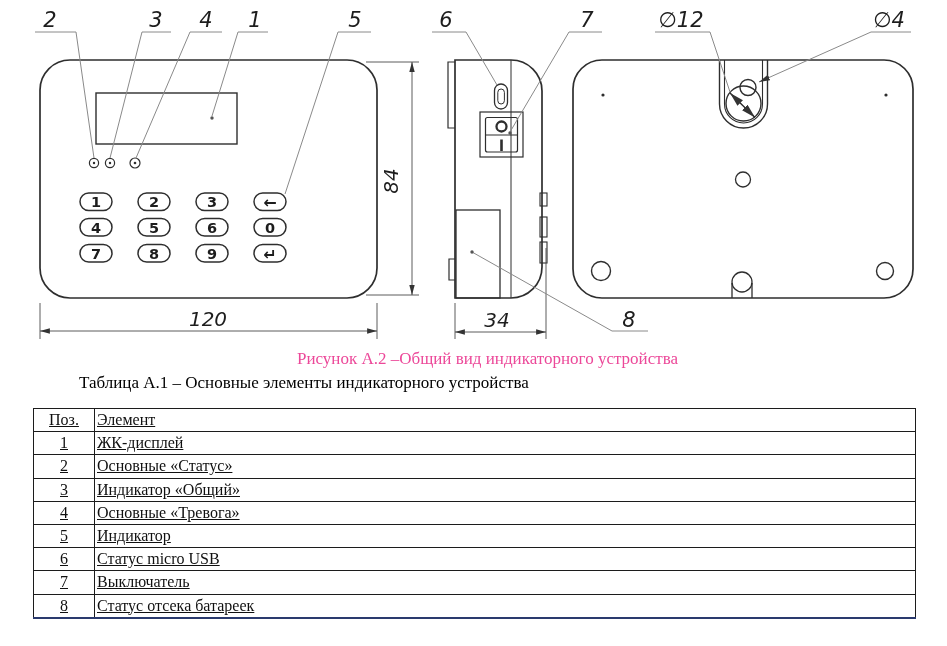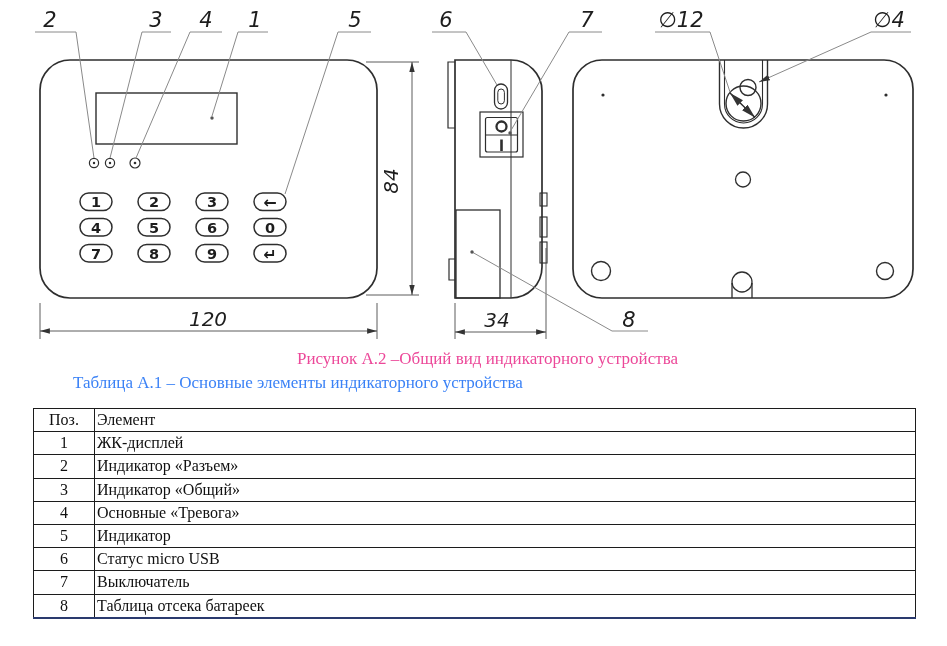--- a/index.html
+++ b/index.html
@@ -1,25 +1,25 @@
 <!DOCTYPE html>
 <html><head>
 <meta charset="utf-8">
 <style>
   html,body{margin:0;padding:0;background:#ffffff;}
   body{width:947px;height:646px;position:relative;overflow:hidden;
        font-family:"Liberation Serif","DejaVu Serif",serif;color:#111;}
   #drawing{position:absolute;left:0;top:0;}
   .fig-caption{position:absolute;left:14px;top:349px;width:947px;text-align:center;
        font-size:17px;color:#ec4899;}
-  .tbl-caption{position:absolute;left:73px;top:373px;font-size:17px;color:#3b82f6;}
+  .tbl-caption{position:absolute;left:79px;top:373px;font-size:17px;color:#000000;}
   table.elements{position:absolute;left:33px;top:408px;width:883px;border-collapse:collapse;
        table-layout:fixed;font-size:16px;color:#101010;}
   table.elements td{border:1.4px solid #1c1c1c;height:22.2px;padding:0 2px;
-       vertical-align:middle;overflow:hidden;white-space:nowrap;}
+       vertical-align:middle;overflow:hidden;white-space:nowrap;text-decoration:underline;}
   table.elements tr td:first-child{width:56px;text-align:center;}
   table.elements tr td:last-child{padding-left:2px;text-align:left;}
   table.elements{border:1.8px solid #1c1c1c;}
   table.elements tr.last td{border-bottom:2.6px solid #2a3a6e;}
   svg text{fill:#1d1d1d;}
   .callout{font-family:"DejaVu Sans",sans-serif;font-style:italic;font-size:21px;}
   .dim{font-family:"DejaVu Sans",sans-serif;font-style:italic;font-size:20px;}
   .keylbl{font-family:"DejaVu Sans",sans-serif;font-weight:bold;font-size:14.5px;}
   .keysym{font-family:"DejaVu Sans",sans-serif;font-weight:bold;font-size:16px;}
 </style>
@@ -197,21 +197,21 @@
     <tr>
       <td>Поз.</td>
       <td>Элемент</td>
     </tr>
     <tr>
         <td>1</td>
         <td>ЖК-дисплей</td>
       </tr>
     <tr>
         <td>2</td>
-        <td>Индикатор «Разъем»</td>
+        <td>Основные «Статус»</td>
       </tr>
     <tr>
         <td>3</td>
         <td>Индикатор «Общий»</td>
       </tr>
     <tr>
         <td>4</td>
         <td>Основные «Тревога»</td>
       </tr>
     <tr>
@@ -221,16 +221,16 @@
     <tr>
         <td>6</td>
         <td>Статус micro USB</td>
       </tr>
     <tr>
         <td>7</td>
         <td>Выключатель</td>
       </tr>
     <tr class="last">
         <td>8</td>
-        <td>Таблица отсека батареек</td>
+        <td>Статус отсека батареек</td>
       </tr>
   </tbody>
 </table>
 
 </body></html>

